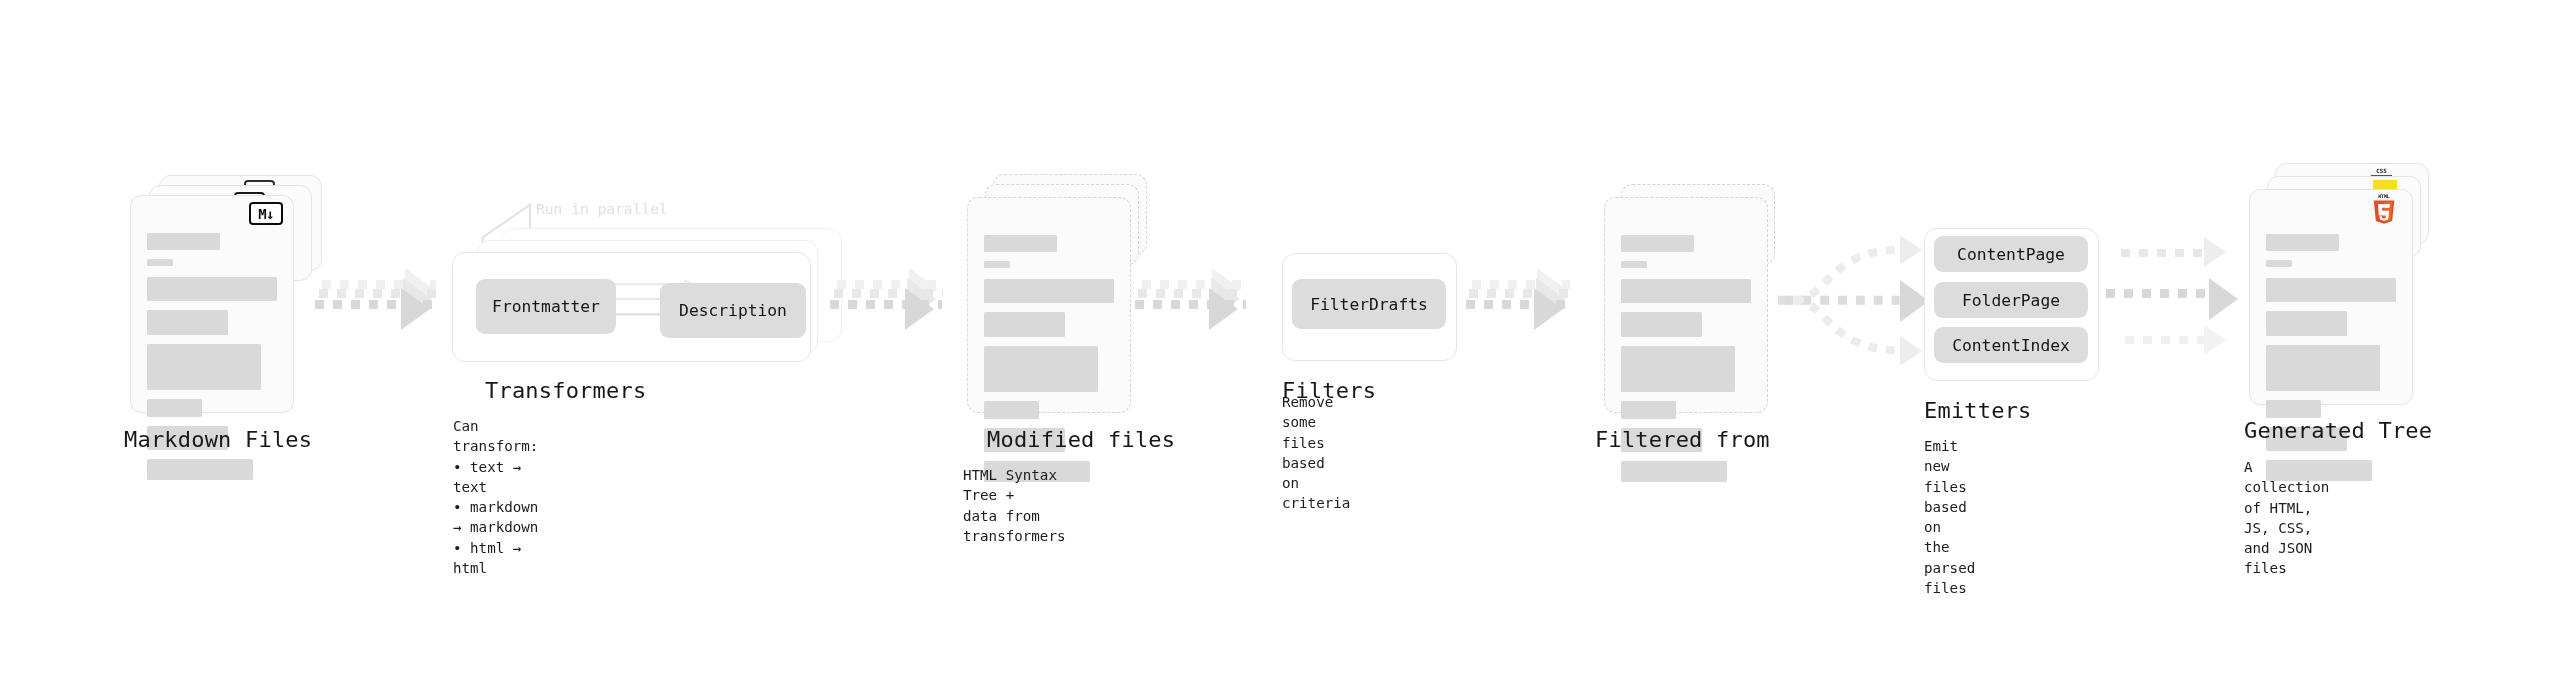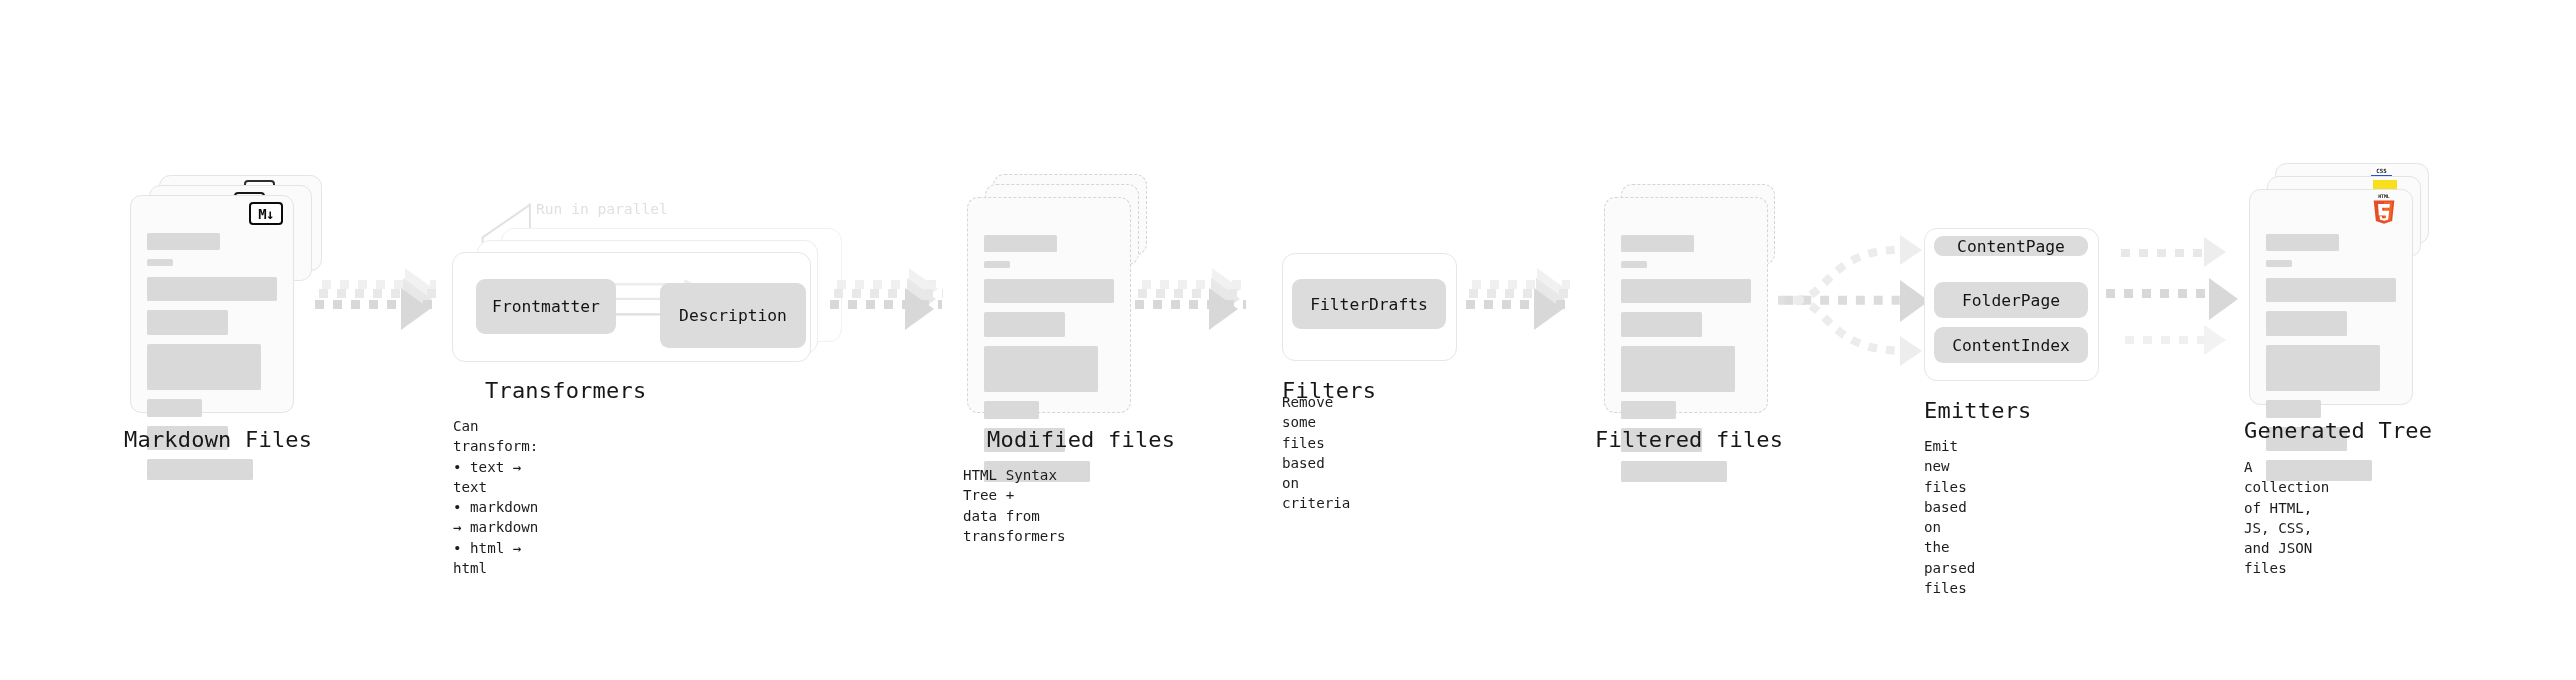--- a/index.html
+++ b/index.html
@@ -192,21 +192,21 @@
         <path d="M0 28 H90" stroke="#e8e8e8" stroke-width="3" fill="none"></path>
         <path d="M86 22 L100 28 L86 34 Z" fill="#e8e8e8"></path>
         <path d="M0 47 H90" stroke="#dedede" stroke-width="3" fill="none"></path>
         <path d="M86 41 L100 47 L86 53 Z" fill="#dedede"></path>
       </svg>
     </div>
 
     <div class="chip" style="left:476px; top:279px; width:140px; height:55px;">
       <span>Frontmatter</span>
     </div>
-    <div class="chip" style="left:660px; top:283px; width:146px; height:65px;">
+    <div class="chip" style="left:660px; top:283px; width:146px; height:55px;">
       <span>Description</span>
     </div>
 
     <div class="title" style="left:453px; top:378px;margin-left:32px;">Transformers</div>
     <div class="subtitle bullets" style="left:453px; top:416px;">Can transform:
  • text → text
  • markdown → markdown
  • html → html</div>
   </div>
 
@@ -274,38 +274,38 @@
         <div class="ln h1"></div>
         <div class="ln h2"></div>
         <div class="ln f"></div>
         <div class="ln m"></div>
         <div class="ln t"></div>
         <div class="ln s"></div>
         <div class="ln q"></div>
         <div class="ln r"></div>
       </div>
     </div>
-    <div class="title" style="left:1595px; top:427px;">Filtered files</div>
+    <div class="title" style="left:1595px; top:427px;">Filtered from</div>
   </div>
 
   <div class="abs">
     <svg style="position:absolute; left:1778px; top:232px;" width="142" height="138" viewBox="0 0 175 170">
       <path d="M0 84 H40" stroke="#e0e0e0" stroke-width="11" stroke-dasharray="11 11" fill="none"></path>
       <path d="M8 84 H150" stroke="#dcdcdc" stroke-width="11" stroke-dasharray="11 11" fill="none"></path>
       <path d="M20 84 C 60 84, 62 22, 150 22" stroke="#ececec" stroke-width="10" stroke-dasharray="11 11" fill="none"></path>
       <path d="M20 84 C 60 84, 62 146, 150 146" stroke="#ececec" stroke-width="10" stroke-dasharray="11 11" fill="none"></path>
     </svg>
     <div class="arrowhead" style="left:1900px; top:280px;"></div>
     <div class="arrowhead sm" style="left:1900px; top:235px;"></div>
     <div class="arrowhead sm" style="left:1900px; top:336px;"></div>
   </div>
 
   <div class="abs">
     <div class="boxframe" style="left:1924px; top:228px; width:175px; height:153px;"></div>
-    <div class="chip" style="left:1934px; top:236px; width:154px; height:20px;">
+    <div class="chip" style="left:1934px; top:236px; width:154px; height:36px;">
       <span>ContentPage</span>
     </div>
     <div class="chip" style="left:1934px; top:282px; width:154px; height:36px;">
       <span>FolderPage</span>
     </div>
     <div class="chip" style="left:1934px; top:327px; width:154px; height:36px;">
       <span>ContentIndex</span>
     </div>
     <div class="title" style="left:1924px; top:398px;">Emitters</div>
     <div class="subtitle" style="left:1924px; top:436px;">Emit new files based on

